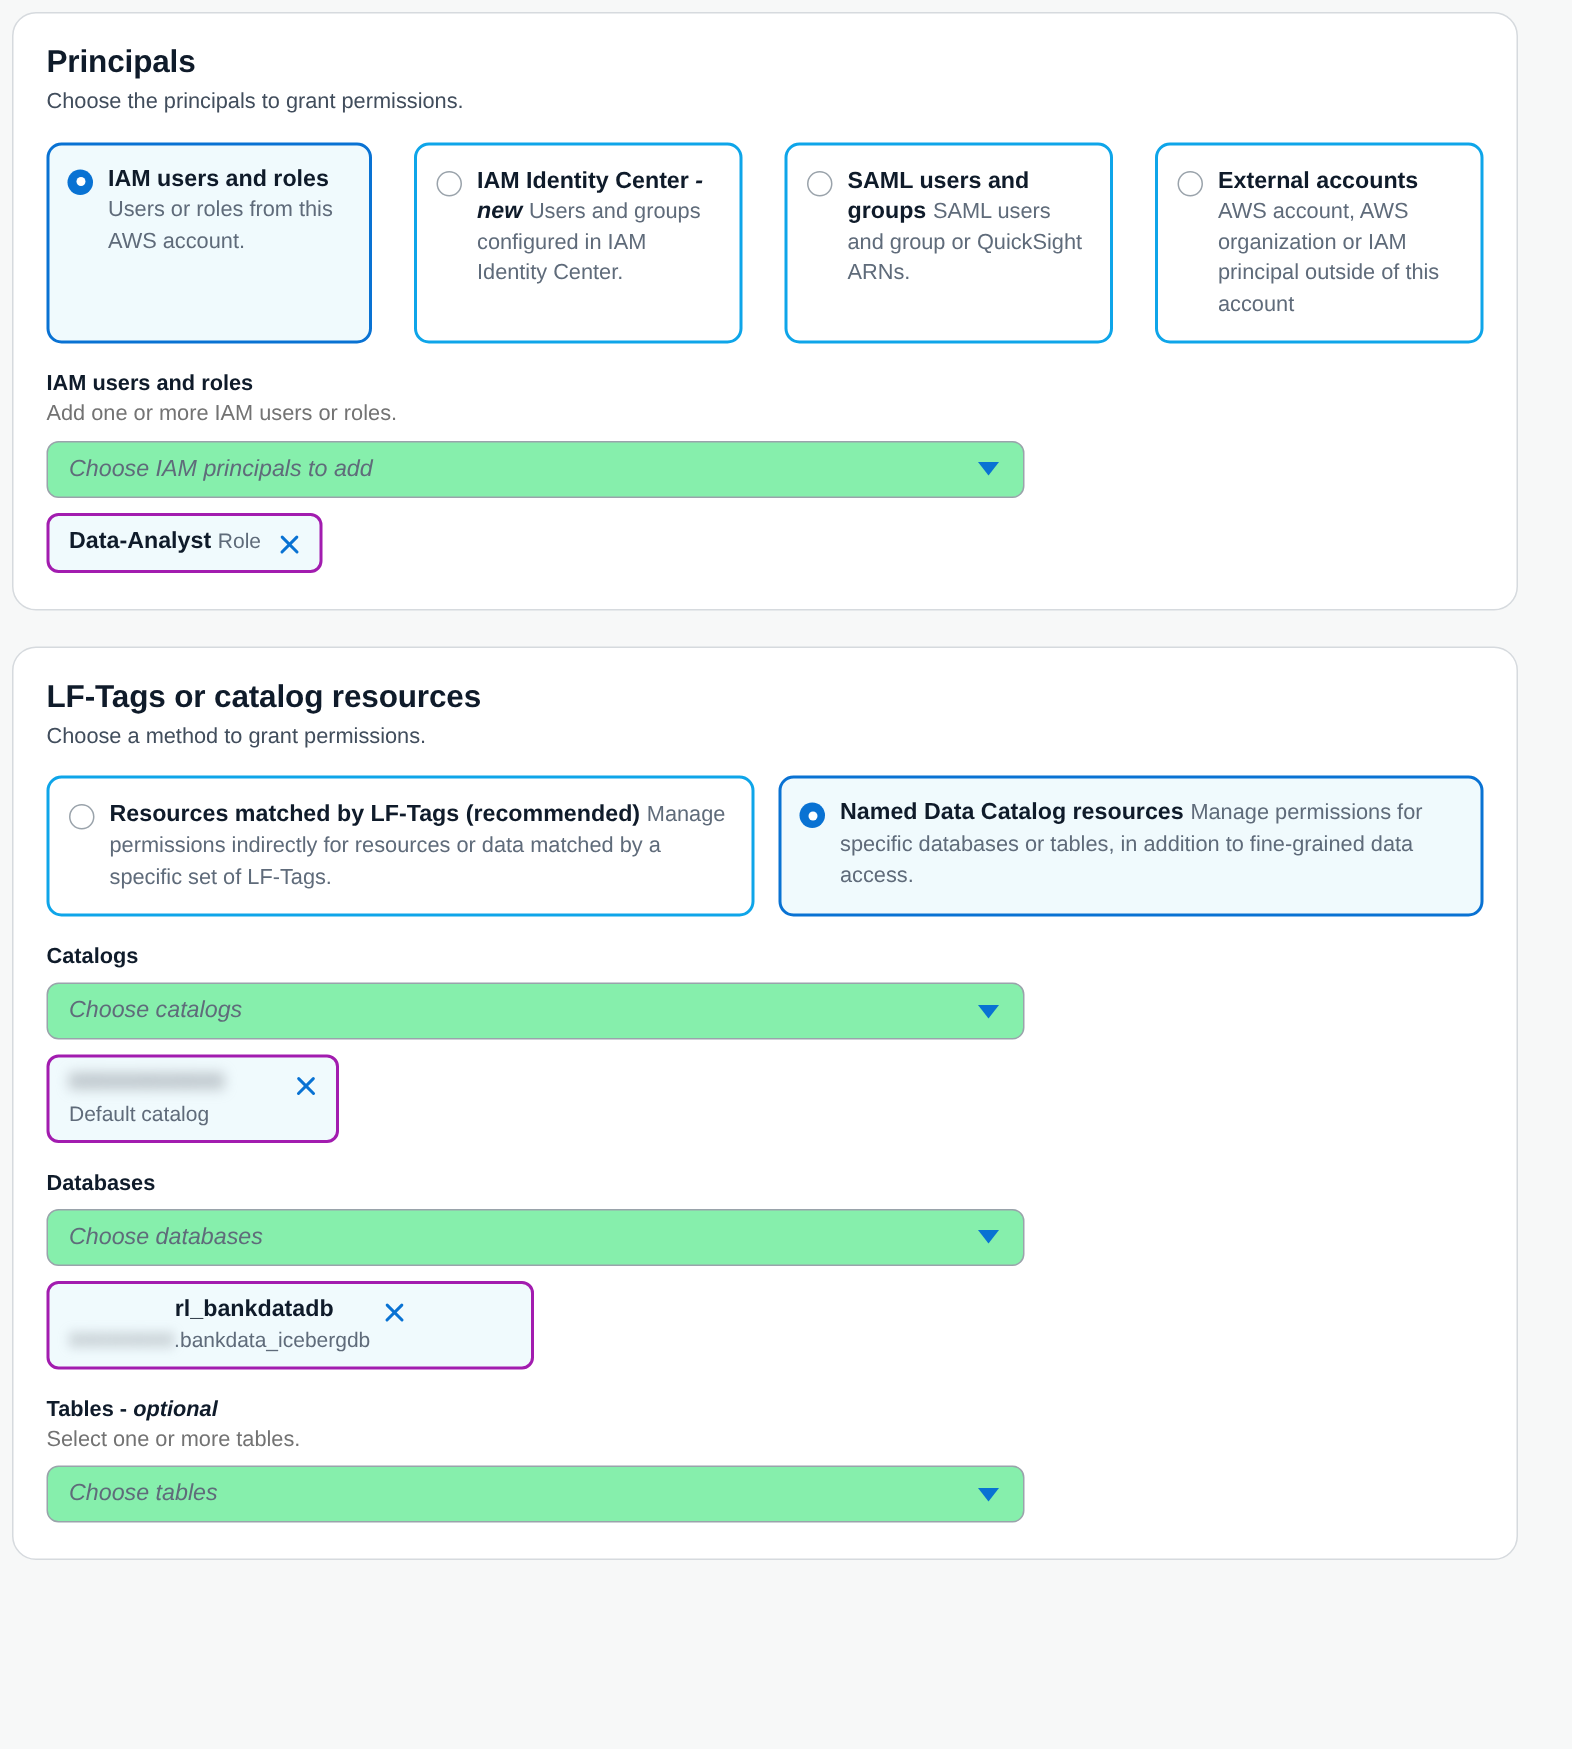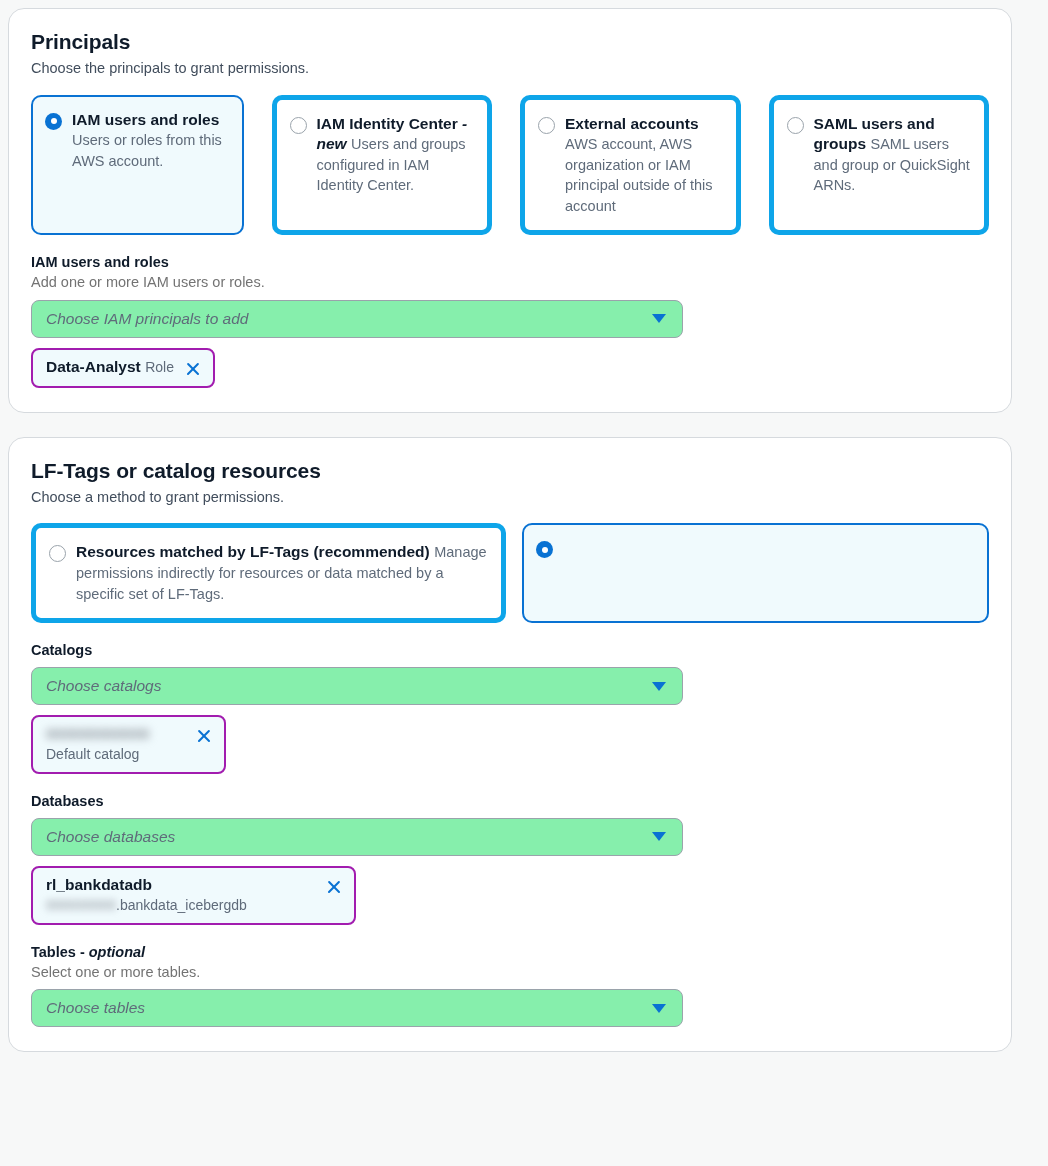--- a/index.html
+++ b/index.html
@@ -49,21 +49,21 @@
 
   
   .radio-row {
     display: flex;
     gap: 28px;
     align-items: stretch;
   }
   .radio-row.cols4 > .radio-card { flex: 1 1 0; }
 
   .radio-card {
-    border: 5px solid #0ea5e9;
+    border: 2px solid #0ea5e9;
     border-radius: 10px;
     background: #ffffff;
     padding: 14px 14px 14px 13px;
     display: flex;
     gap: 10px;
     align-items: flex-start;
     cursor: pointer;
   }
   .radio-card.selected {
     border: 2px solid #0972d3;
@@ -232,21 +232,21 @@
   .token-catalog .token-top {
     display: flex;
     align-items: flex-start;
     justify-content: space-between;
     gap: 10px;
   }
   .token-db { width: 325px; }
   .token-db .token-top {
     display: flex;
     align-items: flex-start;
-    justify-content: space-between;
+    justify-content: center;
     gap: 32px;
   }
   .token-db .token-secondary { text-align: right; }
 </style>
 </head>
 <body>
 
 <div class="page">
 
   <section class="panel">
@@ -267,30 +267,30 @@
         <span class="radio-mark"></span>
         <span class="radio-texts">
           <span class="radio-label"><span>IAM Identity Center</span> <span class="em">- new</span></span>
           <span class="radio-desc">Users and groups configured in IAM Identity Center.</span>
         </span>
       </div>
 
       <div class="radio-card">
         <span class="radio-mark"></span>
         <span class="radio-texts">
+          <span class="radio-label">SAML users and groups</span>
+          <span class="radio-desc">SAML users and group or QuickSight ARNs.</span>
+        </span>
+      </div>
+
+      <div class="radio-card">
+        <span class="radio-mark"></span>
+        <span class="radio-texts">
           <span class="radio-label">External accounts</span>
           <span class="radio-desc">AWS account, AWS organization or IAM principal outside of this account</span>
-        </span>
-      </div>
-
-      <div class="radio-card">
-        <span class="radio-mark"></span>
-        <span class="radio-texts">
-          <span class="radio-label">SAML users and groups</span>
-          <span class="radio-desc">SAML users and group or QuickSight ARNs.</span>
         </span>
       </div>
 
     </div>
 
     <div class="field">
       <div class="field-label">IAM users and roles</div>
       <div class="field-hint">Add one or more IAM users or roles.</div>
 
       <div class="select">
@@ -319,20 +319,24 @@
       <div class="radio-card">
         <span class="radio-mark"></span>
         <span class="radio-texts">
           <span class="radio-label">Resources matched by LF-Tags (recommended)</span>
           <span class="radio-desc">Manage permissions indirectly for resources or data matched by a specific set of LF-Tags.</span>
         </span>
       </div>
 
       <div class="radio-card selected">
         <span class="radio-mark"></span>
+        <span class="radio-texts">
+          <span class="radio-label">Named Data Catalog resources</span>
+          <span class="radio-desc">Manage permissions for specific databases or tables, in addition to fine-grained data access.</span>
+        </span>
       </div>
 
     </div>
 
     <div class="field">
       <div class="field-label">Catalogs</div>
 
       <div class="select">
         <span class="select-placeholder">Choose catalogs</span>
         <span class="caret"></span>

